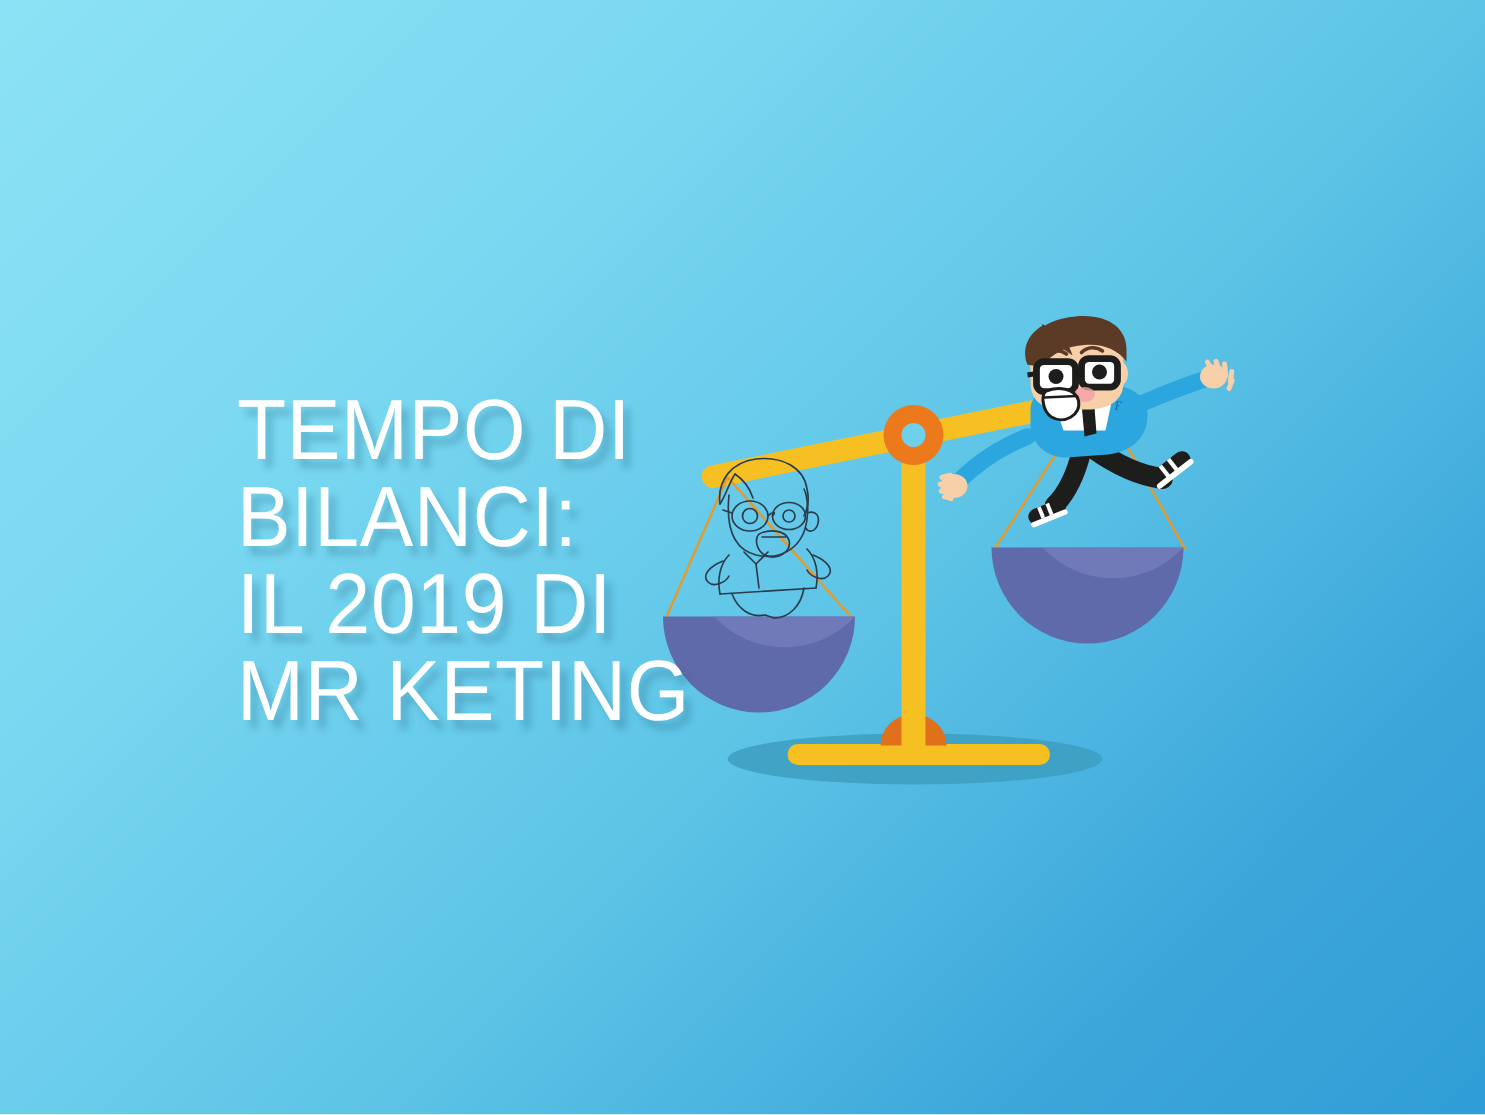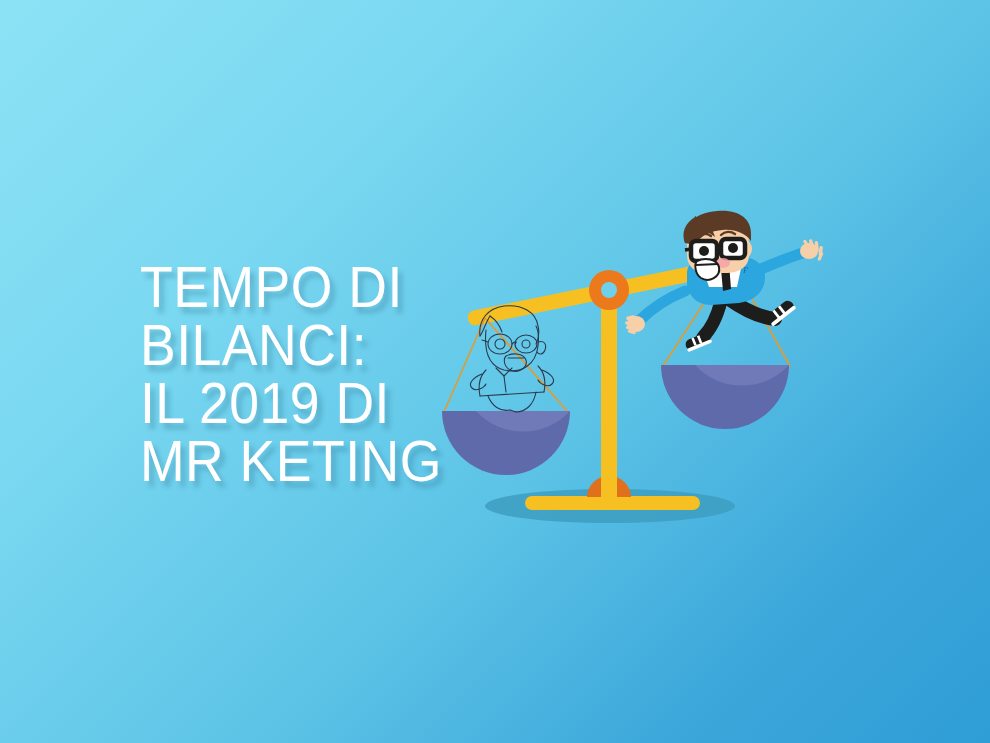--- a/index.html
+++ b/index.html
@@ -12,21 +12,21 @@
     width: 990px;
     height: 743px;
     overflow: hidden;
     font-family: "Liberation Sans", sans-serif;
     background: linear-gradient(135deg, #8ce2f5 0%, #7ad8f1 28%, #5cc3e6 58%, #3ba6da 82%, #2f9ed6 100%);
   }
 
   
   #title-block {
     position: absolute;
-    left: 140px;
+    left: 158px;
     top: 258px;
     width: 430px;
     z-index: 40;
   }
   .title-line {
     color: #ffffff;
     font-size: 57px;
     line-height: 58px;
     font-weight: 400;
     letter-spacing: 0.5px;

